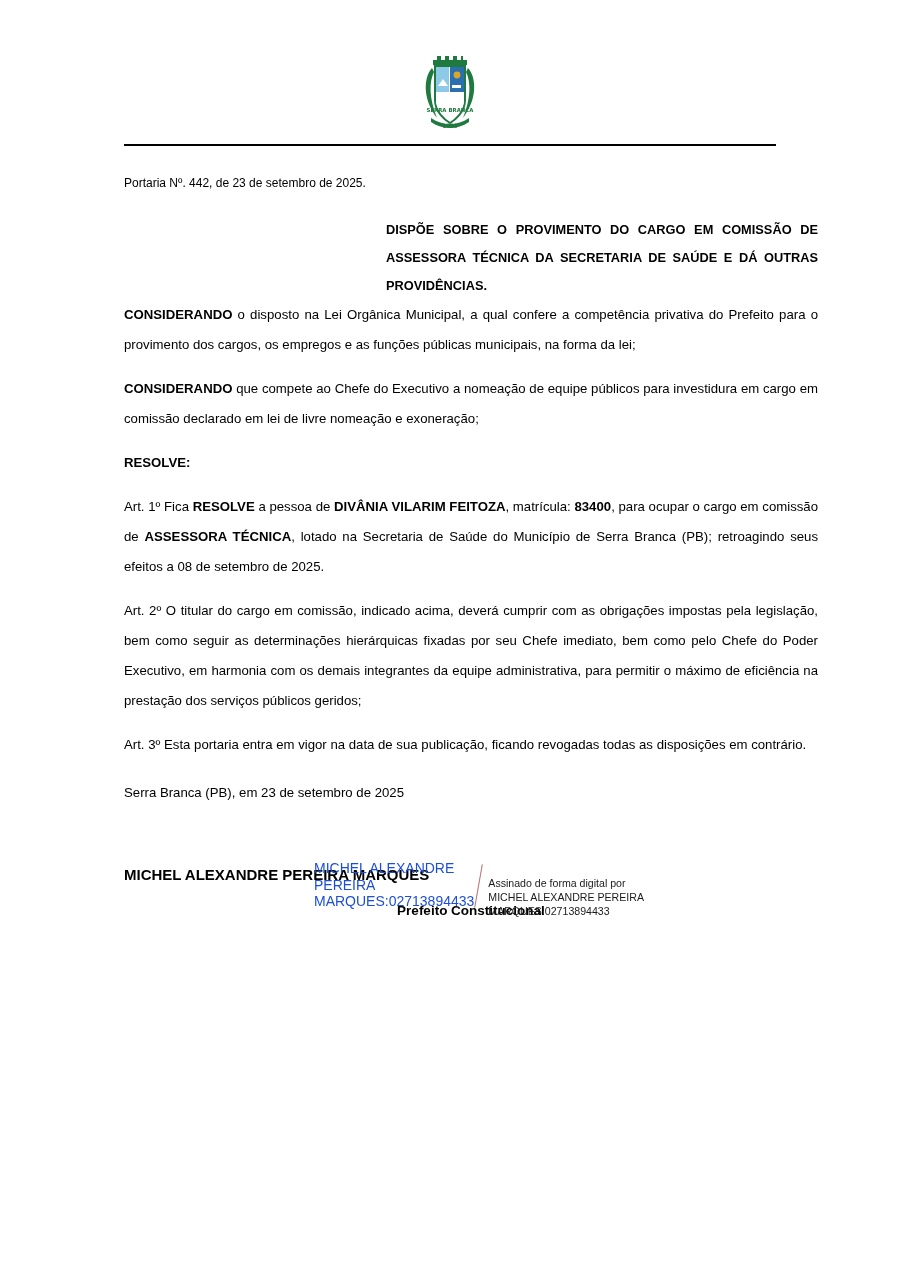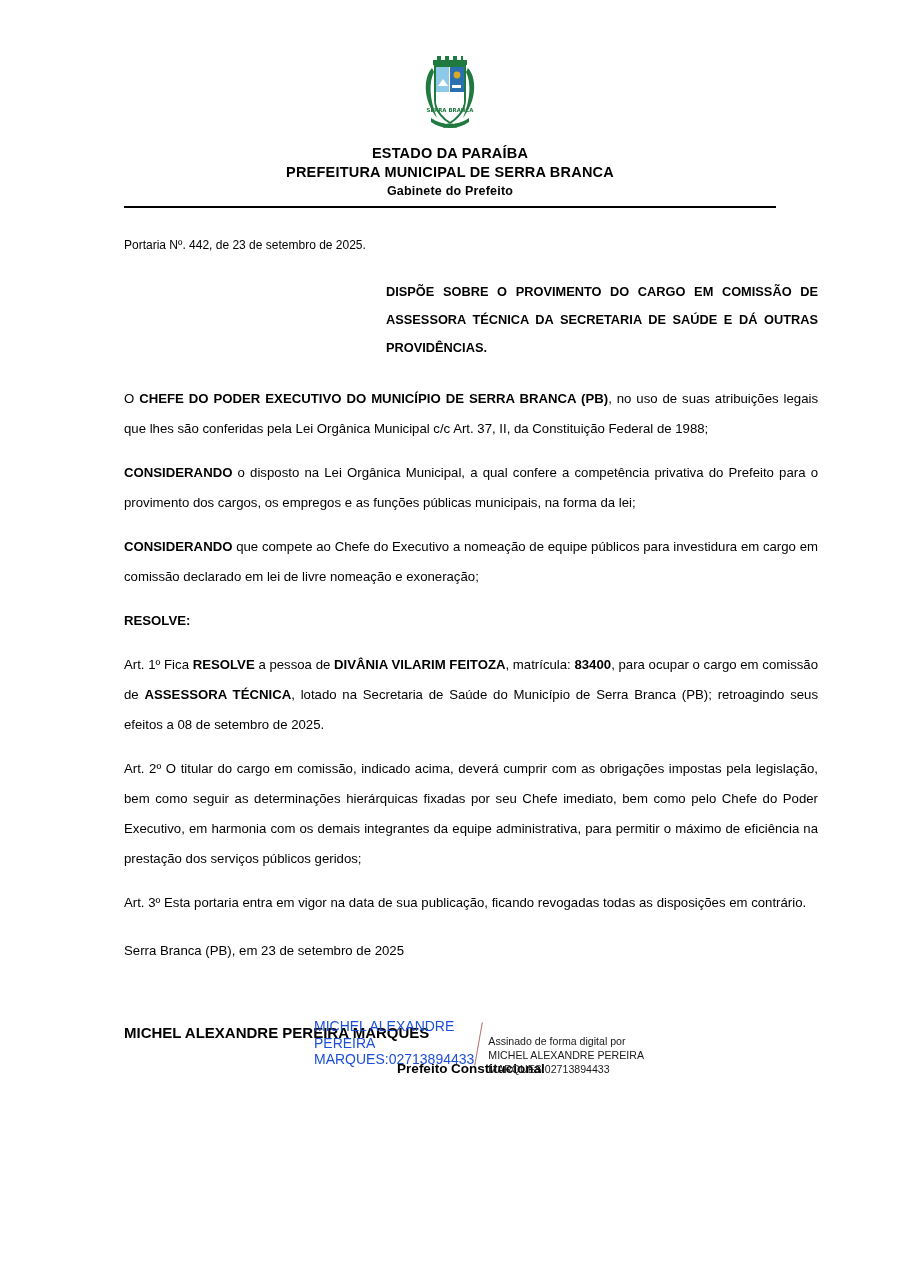--- a/index.html
+++ b/index.html
@@ -63,21 +63,20 @@
     font-weight: normal;
     font-size: 12px;
     margin-bottom: 18px;
   }
   .ementa {
     margin-left: 262px;
     font-weight: bold;
     text-align: justify;
     font-size: 12.8px;
     line-height: 28px;
-    margin-bottom: 22px;
   }
   b, strong { font-weight: bold; }
 
   .resolve { font-weight: bold; margin-bottom: 14px; }
 
   .gap-after { margin-bottom: 30px; }
 
   .local-data {
     margin-top: 18px;
     font-size: 13.2px;
@@ -167,36 +166,30 @@
         <circle cx="38" cy="23" r="3.4" fill="#d8a82a"></circle>
         <path d="M19 34 l5 -7 l5 7 z" fill="#ffffff"></path>
         <path d="M33 33 h9 v3 h-9 z" fill="#ffffff"></path>
 
         <text x="31" y="60" font-family="DejaVu Sans, sans-serif" font-size="5.4" text-anchor="middle" fill="#1f7a3f" font-weight="bold">SERRA BRANCA</text>
         <text x="31" y="76" font-family="DejaVu Sans, sans-serif" font-size="6" text-anchor="middle" fill="#333333">1959</text>
         <path d="M12 66 C24 74 38 74 50 66 L50 70 C38 78 24 78 12 70 Z" fill="#1f7a3f"></path>
       </svg>
     </div>
 
-    <div class="header-lines">
-      <div class="header-line1">ESTADO DA PARAÍBA</div>
-      <div class="header-line2">PREFEITURA MUNICIPAL DE SERRA BRANCA</div>
-      <div class="header-line3">Gabinete do Prefeito</div>
-    </div>
 
     <div class="rule"></div>
   </div>
 
   <div class="content">
 
     <div class="title-line">Portaria Nº. 442, de 23 de setembro de 2025.</div>
 
     <div class="ementa">DISPÕE SOBRE O PROVIMENTO DO CARGO EM COMISSÃO DE ASSESSORA TÉCNICA DA SECRETARIA DE SAÚDE E DÁ OUTRAS PROVIDÊNCIAS.</div>
 
-    <p><span>O </span><b>CHEFE DO PODER EXECUTIVO DO MUNICÍPIO DE SERRA BRANCA (PB)</b><span>, no uso de suas atribuições legais que lhes são conferidas pela Lei Orgânica Municipal c/c Art. 37, II, da Constituição Federal de 1988;</span></p>
 
     <p><b>CONSIDERANDO</b><span> o disposto na Lei Orgânica Municipal, a qual confere a competência privativa do Prefeito para o provimento dos cargos, os empregos e as funções públicas municipais, na forma da lei;</span></p>
 
     <p><b>CONSIDERANDO</b><span> que compete ao Chefe do Executivo a nomeação de equipe públicos para investidura em cargo em comissão declarado em lei de livre nomeação e exoneração;</span></p>
 
     <p class="resolve">RESOLVE:</p>
 
     <p class="gap-after"><span>Art. 1º Fica </span><b>RESOLVE</b><span> a pessoa de </span><b>DIVÂNIA VILARIM FEITOZA</b><span>, matrícula: </span><b>83400</b><span>, para ocupar o cargo em comissão de </span><b>ASSESSORA TÉCNICA</b><span>, lotado na Secretaria de Saúde do Município de Serra Branca (PB); retroagindo seus efeitos a 08 de setembro de 2025.</span></p>
 
     <p>Art. 2º O titular do cargo em comissão, indicado acima, deverá cumprir com as obrigações impostas pela legislação, bem como seguir as determinações hierárquicas fixadas por seu Chefe imediato, bem como pelo Chefe do Poder Executivo, em harmonia com os demais integrantes da equipe administrativa, para permitir o máximo de eficiência na prestação dos serviços públicos geridos;</p>

